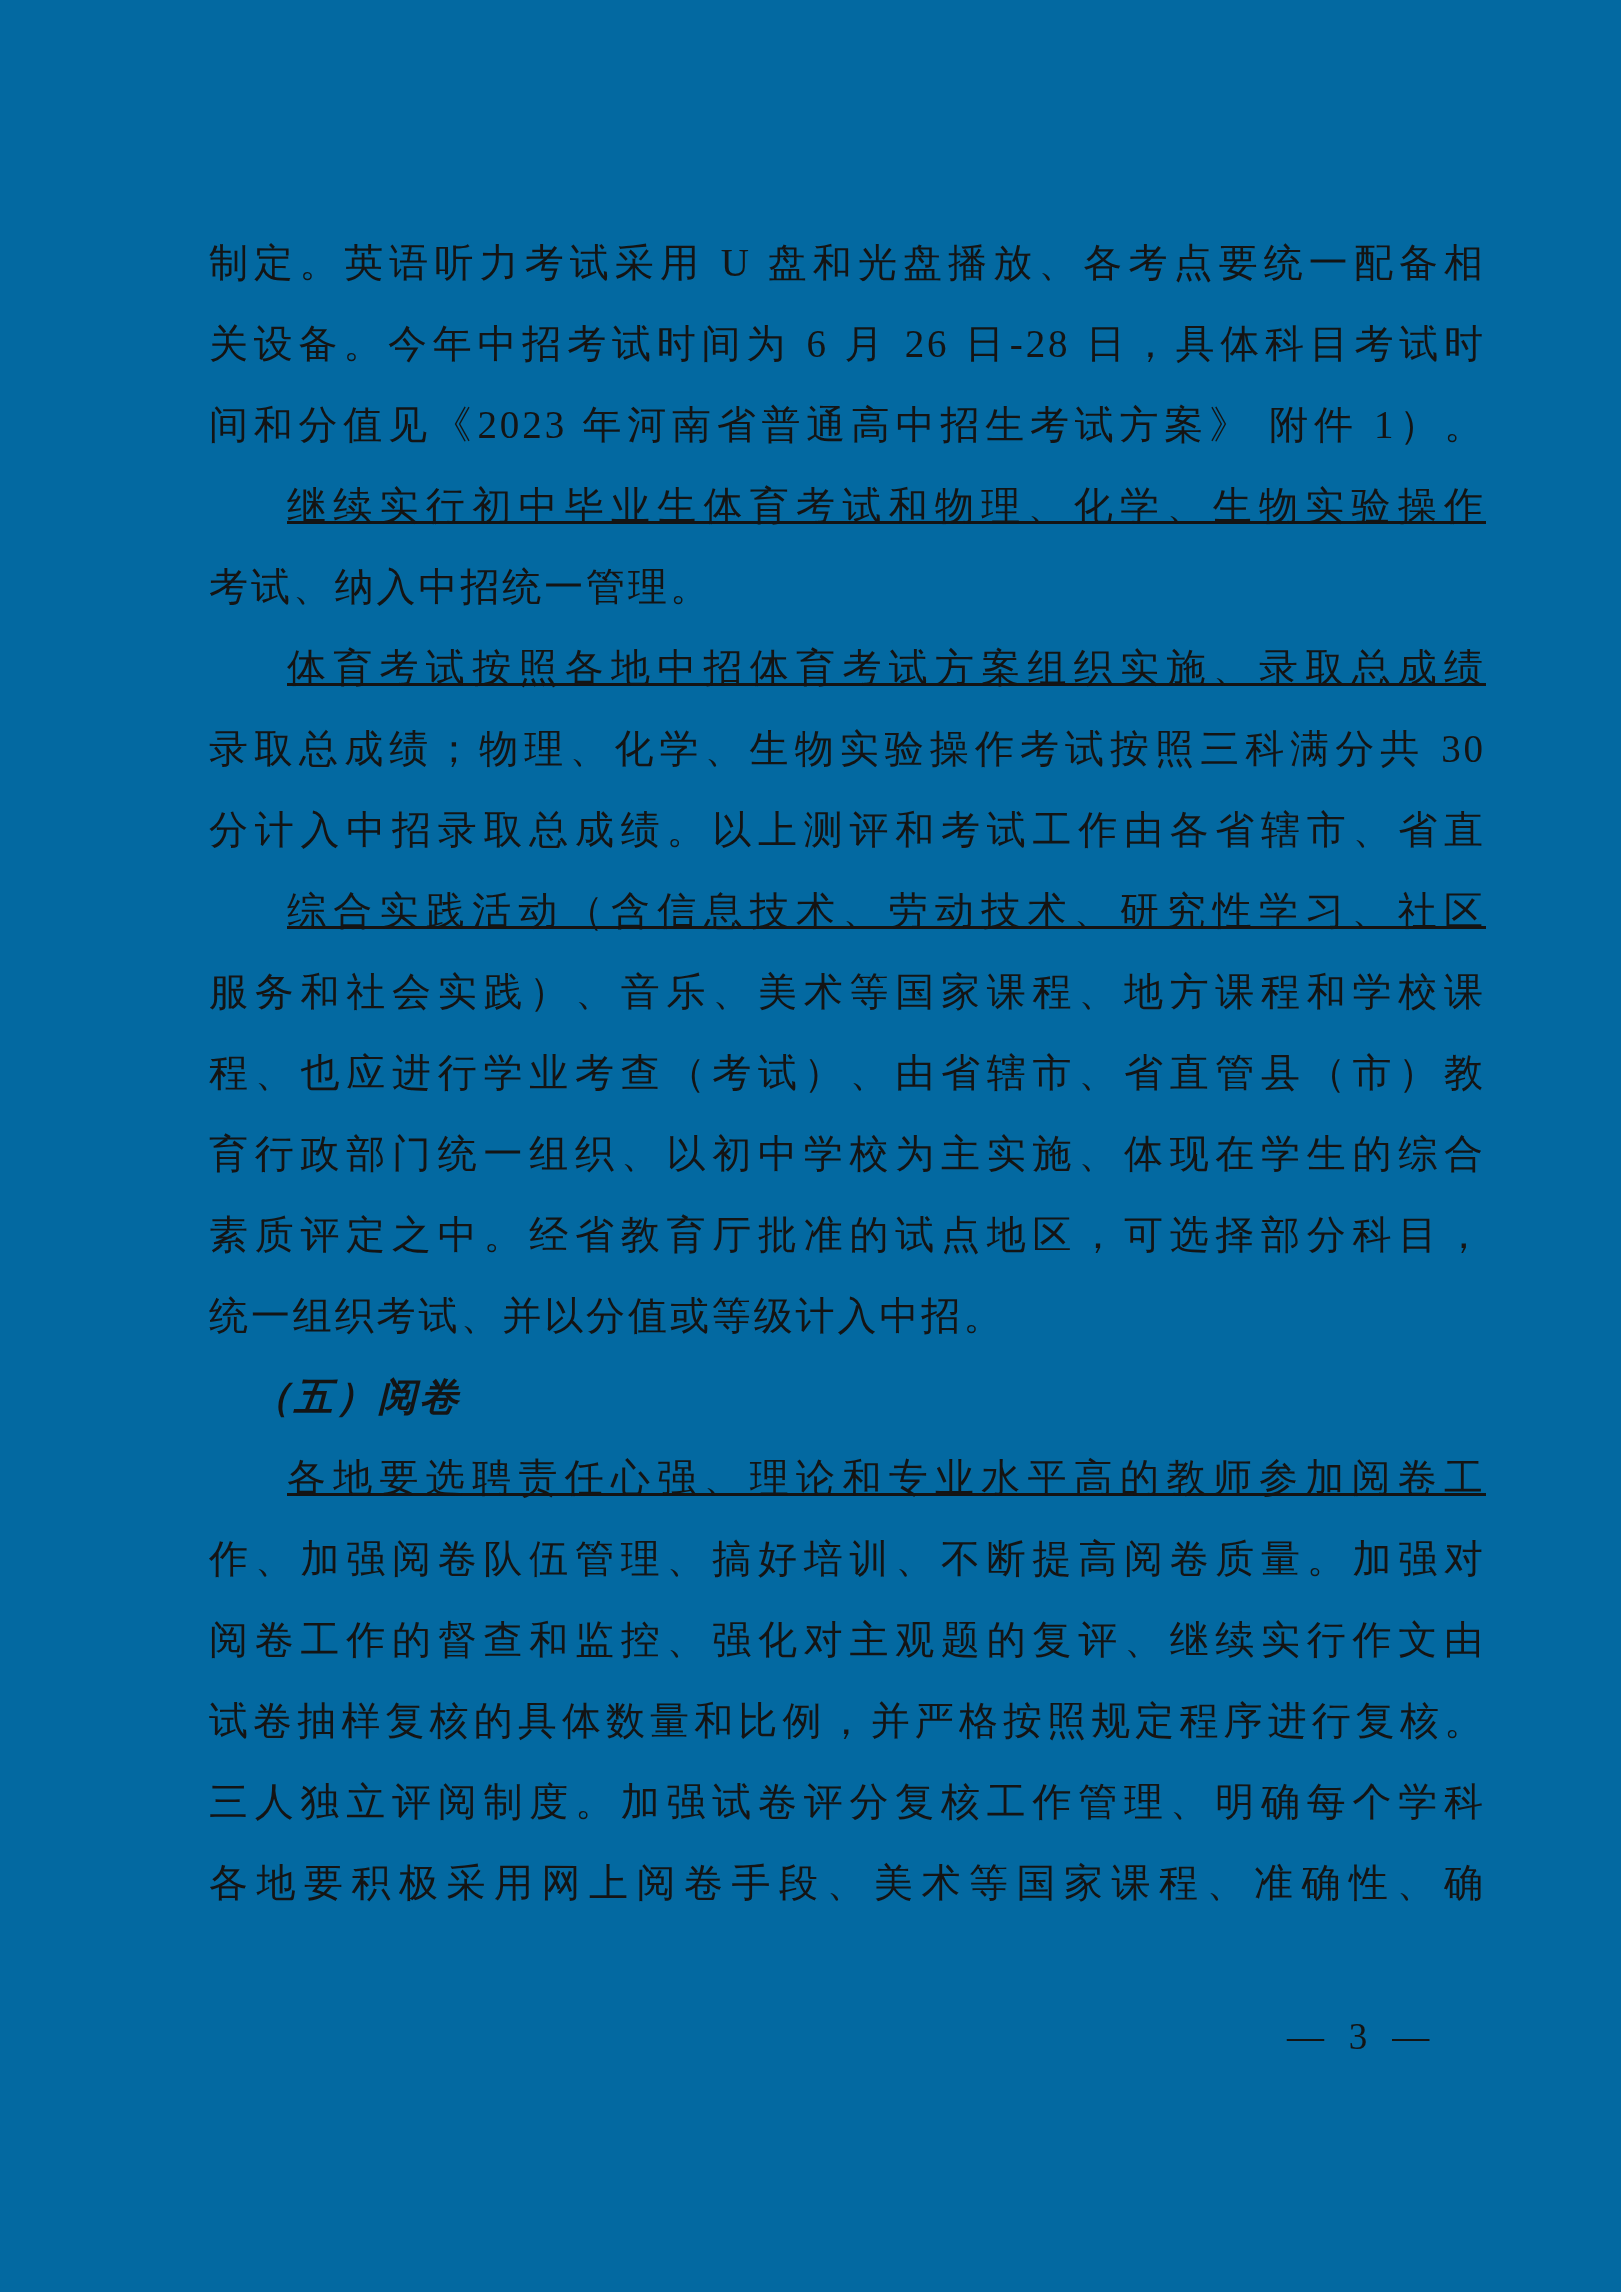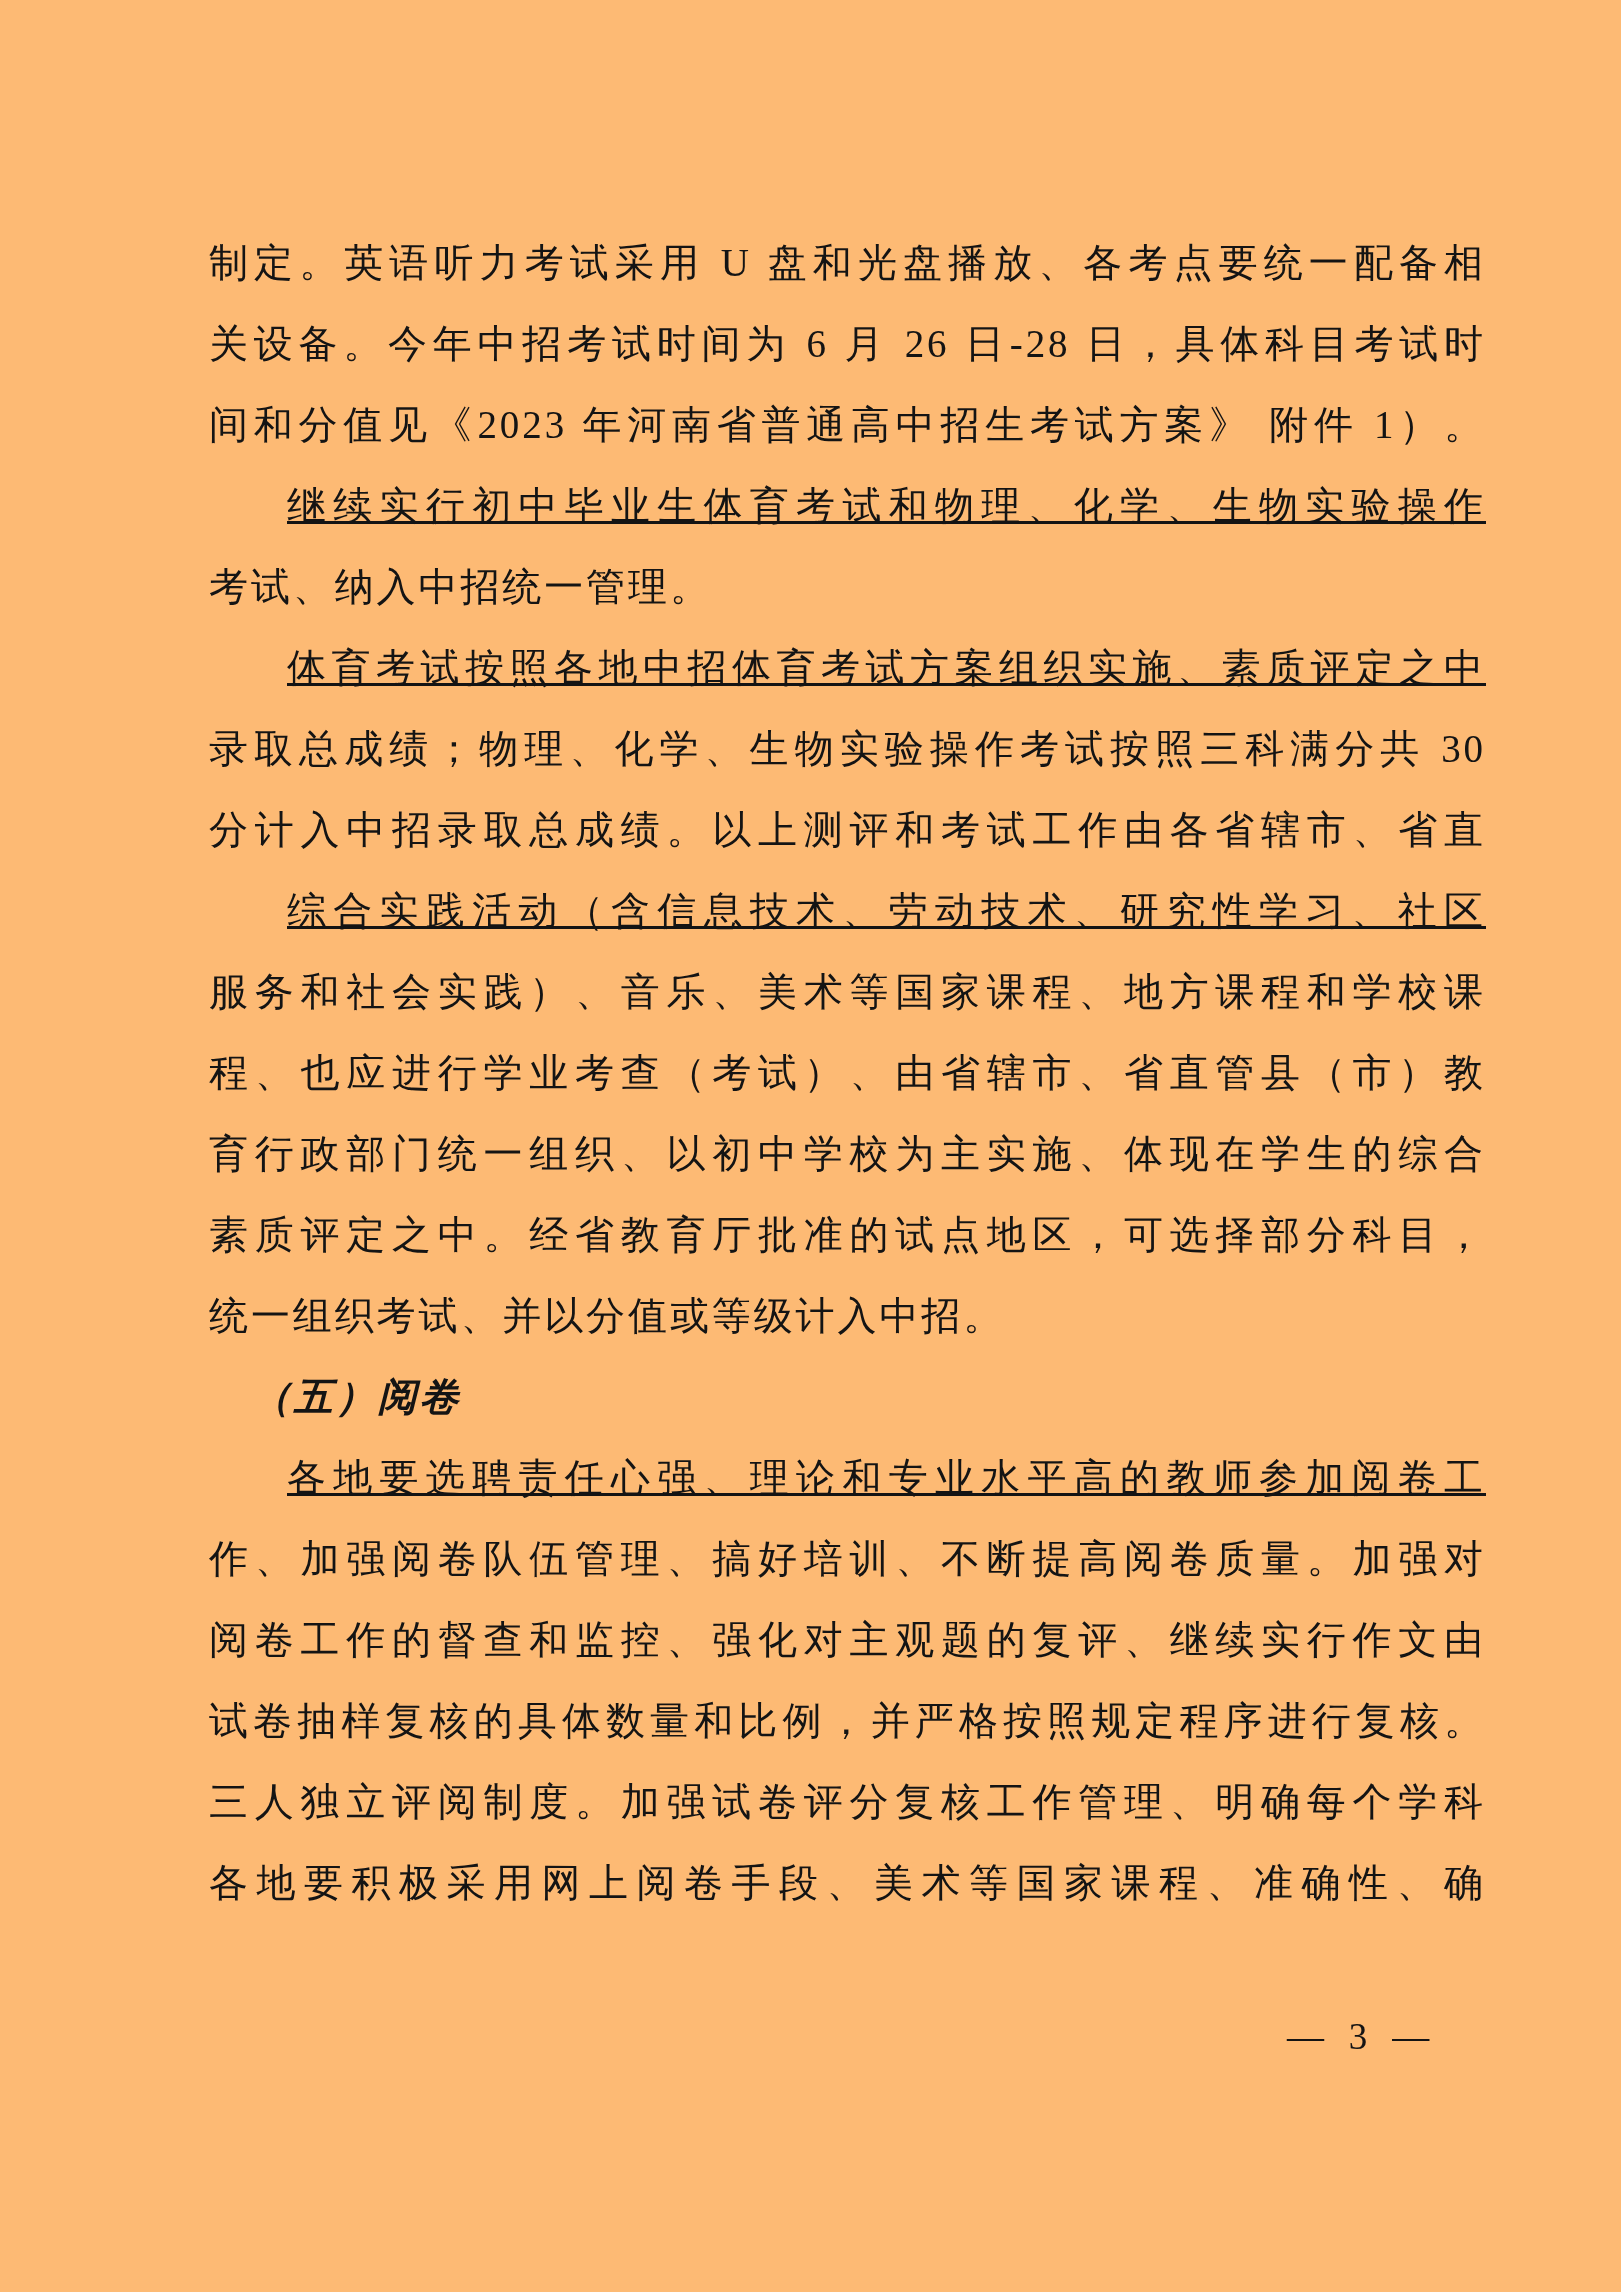--- a/index.html
+++ b/index.html
@@ -4,21 +4,21 @@
 <style>
   html, body {
     margin: 0;
     padding: 0;
     background: #ffffff;
   }
   .page {
     position: relative;
     width: 1621px;
     height: 2293px;
-    background: #fdba74;
+    background: #0369a1;
     overflow: hidden;
     font-family: "Liberation Serif", "DejaVu Serif", serif;
     color: #141414;
   }
   .content {
     position: absolute;
     left: 209px;
     top: 222px;
     width: 1277px;
   }
@@ -61,21 +61,21 @@
 </head>
 <body>
 
 <div class="page">
   <div class="content">
     <p class="fill">制定。英语听力考试采用 U 盘和光盘播放、各考点要统一配备相</p>
     <p class="fill">关设备。今年中招考试时间为 6 月 26 日-28 日，具体科目考试时</p>
     <p class="fill">间和分值见《2023 年河南省普通高中招生考试方案》 附件 1）。</p>
     <p class="fill indent">继续实行初中毕业生体育考试和物理、化学、生物实验操作</p>
     <p class="end">考试、纳入中招统一管理。</p>
-    <p class="fill indent">体育考试按照各地中招体育考试方案组织实施、素质评定之中</p>
+    <p class="fill indent">体育考试按照各地中招体育考试方案组织实施、录取总成绩</p>
     <p class="fill">录取总成绩；物理、化学、生物实验操作考试按照三科满分共 30</p>
     <p class="fill">分计入中招录取总成绩。以上测评和考试工作由各省辖市、省直</p>
     <p class="fill indent">综合实践活动（含信息技术、劳动技术、研究性学习、社区</p>
     <p class="fill">服务和社会实践）、音乐、美术等国家课程、地方课程和学校课</p>
     <p class="fill">程、也应进行学业考查（考试）、由省辖市、省直管县（市）教</p>
     <p class="fill">育行政部门统一组织、以初中学校为主实施、体现在学生的综合</p>
     <p class="fill">素质评定之中。经省教育厅批准的试点地区，可选择部分科目，</p>
     <p class="end">统一组织考试、并以分值或等级计入中招。</p>
     <p class="heading">（五）阅卷</p>
     <p class="fill indent">各地要选聘责任心强、理论和专业水平高的教师参加阅卷工</p>

